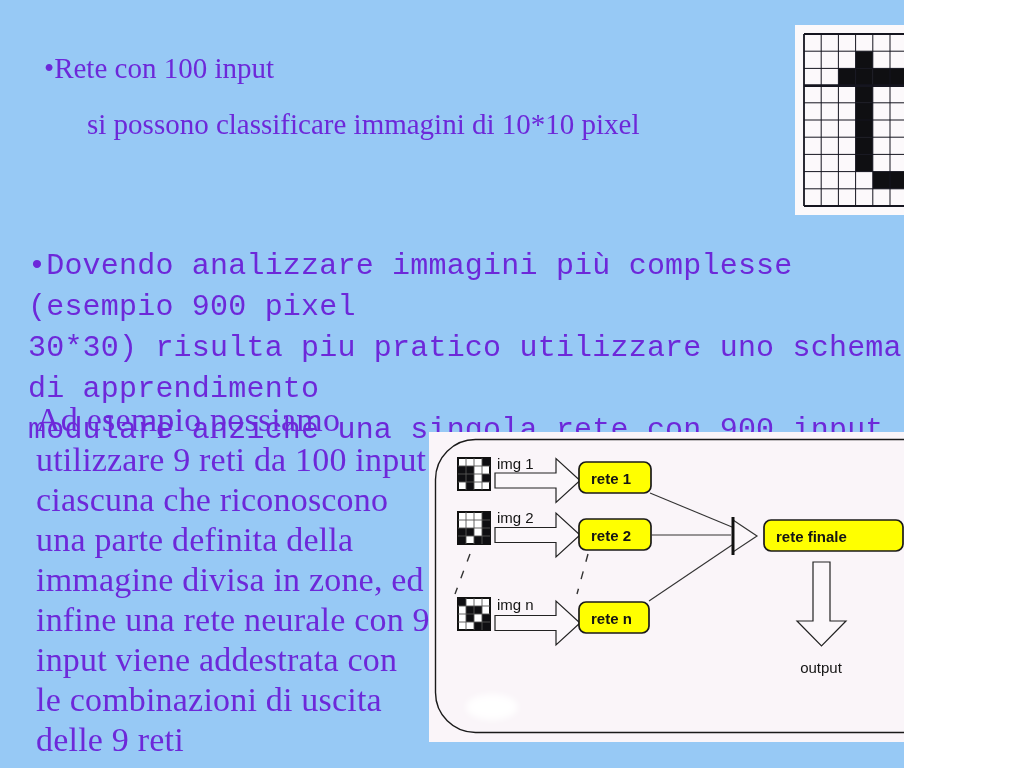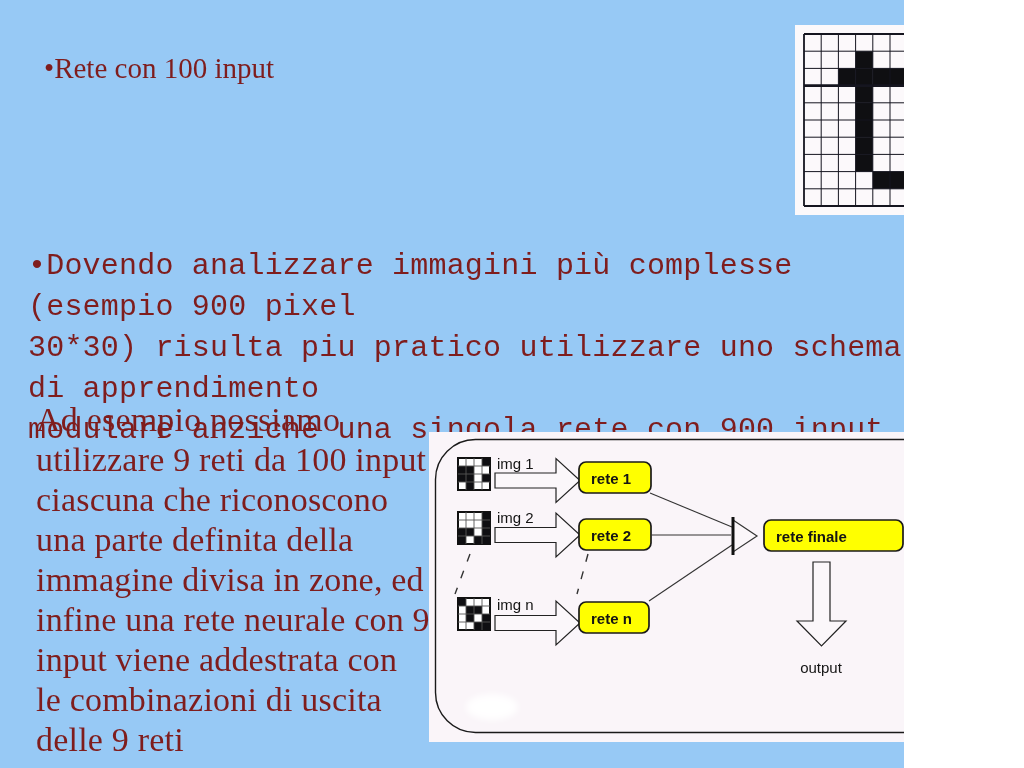--- a/index.html
+++ b/index.html
@@ -1,19 +1,19 @@
 <!DOCTYPE html>
 <html><head>
 <meta charset="utf-8">
 <style>
   html,body { margin:0; padding:0; }
   .slide {
     position:relative; width:904px; height:768px;
     background:#97C9F5; overflow:hidden;
-    font-family:"Liberation Serif", serif; color:#7f1d1d;
+    font-family:"Liberation Serif", serif; color:#6d28d9;
   }
   .tline { position:absolute; white-space:pre-line; }
   #line1 { left:44px; top:52px;  font-size:29px; }
   #line2 { left:87px; top:108px; font-size:29px; }
   #para-modular { left:28px; top:246px; font-size:30px; line-height:41px; letter-spacing:0.2px;font-family:Liberation Mono, monospace; }
   #para-example { left:36px; top:400px; font-size:34px; line-height:40px; letter-spacing:0.2px; }
 
   .letter-image {
     position:absolute; left:795px; top:25px; width:190px; height:190px;
     background:#FCF9FB; display:block;
@@ -36,20 +36,21 @@
   .thinline { stroke:#333; stroke-width:1.1; fill:none; }
   .dashline { stroke:#333; stroke-width:1.4; fill:none; stroke-dasharray:8 10; }
   .panel-border { fill:none; stroke:#1a1a1a; stroke-width:1.4; }
 </style>
 </head>
 <body>
 
 <div class="slide">
 
   <div class="tline" id="line1">•Rete con 100 input</div>
+  <div class="tline" id="line2">si possono classificare immagini di 10*10 pixel</div>
   <div class="tline" id="para-modular">•Dovendo analizzare immagini più complesse (esempio 900 pixel
 30*30) risulta piu pratico utilizzare uno schema di apprendimento
 modulare anziché una singola rete con 900 input.</div>
   <div class="tline" id="para-example">Ad esempio possiamo
 utilizzare 9 reti da 100 input
 ciascuna che riconoscono
 una parte definita della
 immagine divisa in zone, ed
 infine una rete neurale con 9
 input viene addestrata con

